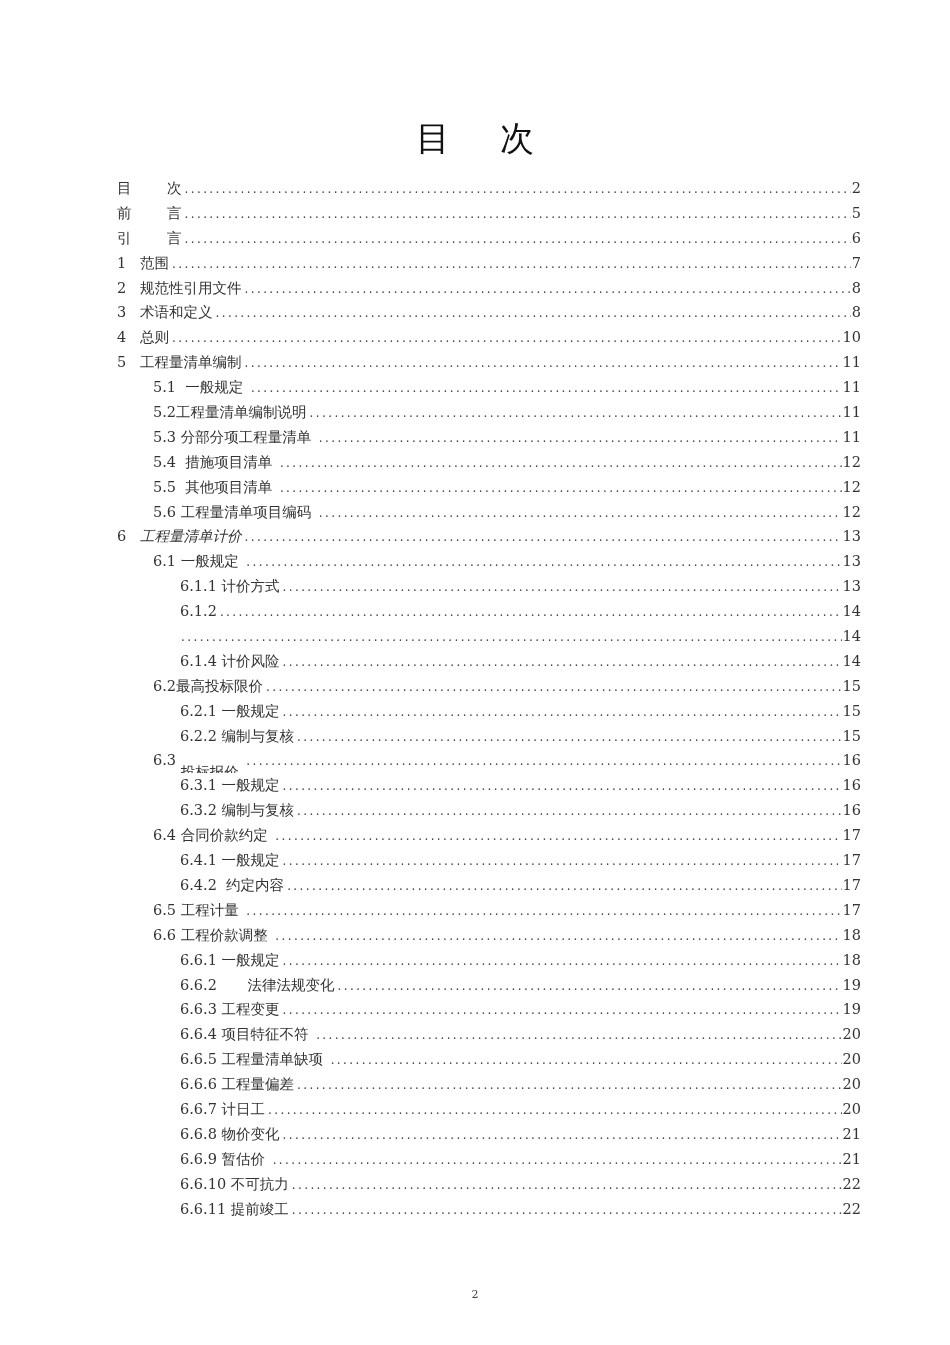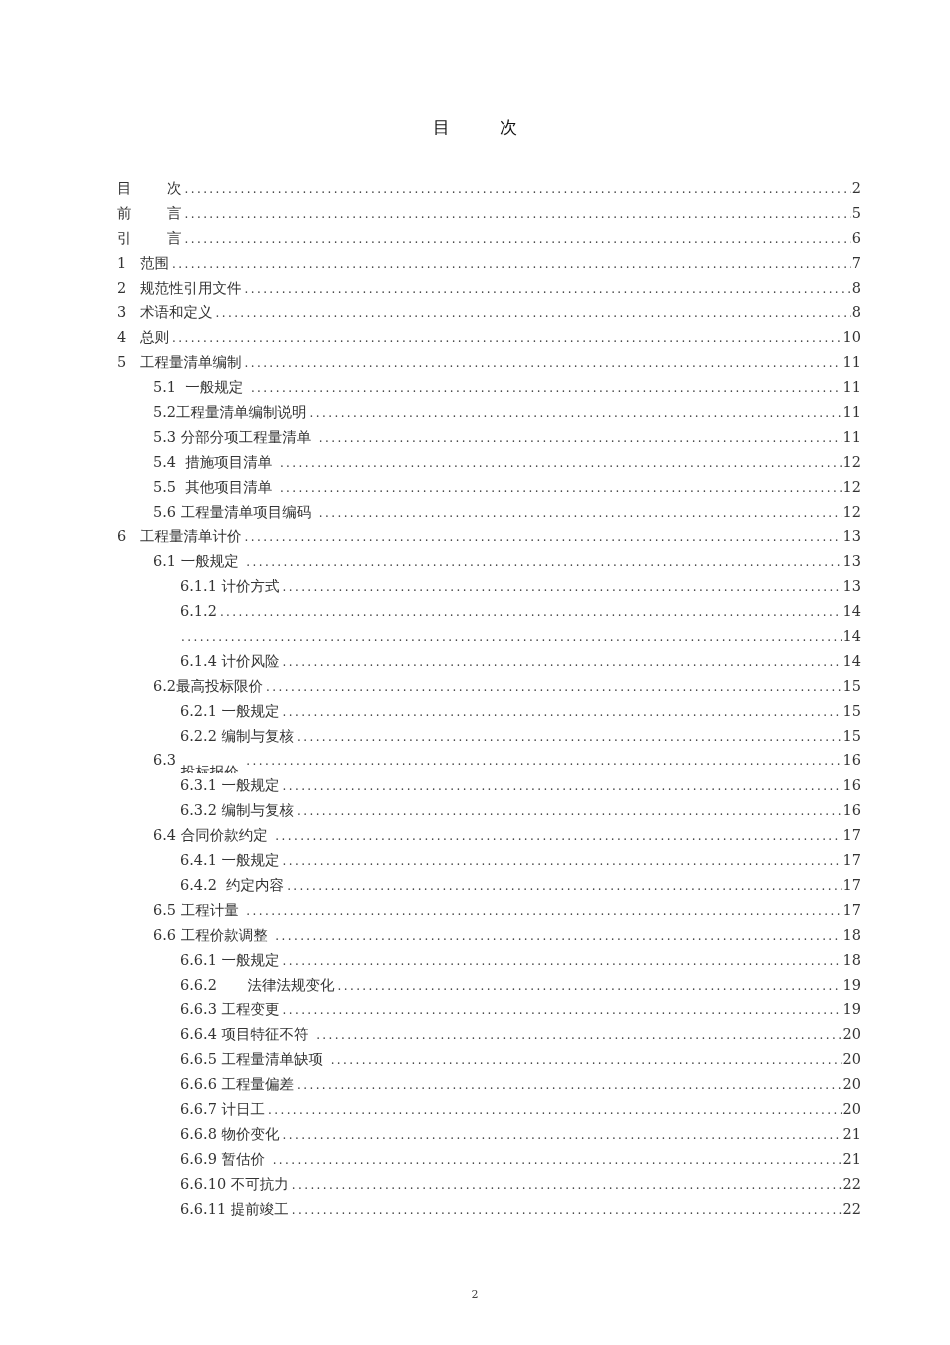--- a/index.html
+++ b/index.html
@@ -1,20 +1,20 @@
 <!DOCTYPE html>
 <html><head>
   <meta charset="utf-8">
   <style>
     html, body { margin: 0; padding: 0; background: #ffffff; }
     body { width: 950px; height: 1345px; position: relative; overflow: hidden;
            font-family: "DejaVu Serif", "Liberation Serif", serif; color: #222; }
     .title { position: absolute; top: 116px; left: 0; width: 950px; text-align: center;
              font-family: "DejaVu Sans", "Liberation Sans", sans-serif;
-             font-size: 17px; font-weight: 500; letter-spacing: 0; color: #111; }
+             font-size: 34px; font-weight: 500; letter-spacing: 0; color: #111; }
     .title span { display: inline-block; }
     .title .gap { width: 50px; }
     .toc { position: absolute; top: 176px; left: 117px; width: 744px; }
     .row { position: relative; height: 24.9px; line-height: 24.9px; font-size: 14.5px;
            display: flex; align-items: baseline; white-space: nowrap; color: #333; }
     .row .label { display: inline-flex; background: #fff; padding-right: 2px; }
     .row .num { display: inline-block; }
     .row .num.l0 { width: 23px; }
     .row .text { display: inline-block; }
     .row .leader { flex: 1; overflow: hidden; margin: 0 1px; color: #444;
@@ -144,21 +144,21 @@
       <span class="label">
         <span class="num">5.6</span>
         <span class="text" style="white-space: pre;"> 工程量清单项目编码 </span>
       </span>
       <span class="leader"></span>
       <span class="page">12</span>
     </div>
     <div class="row lvl1">
       <span class="label">
         <span class="num l0">6</span>
-        <span class="text" style="white-space: pre;">工程量清单计价</span>
+        <span class="text" style="white-space: pre; font-style: italic;">工程量清单计价</span>
       </span>
       <span class="leader"></span>
       <span class="page">13</span>
     </div>
     <div class="row lvl2">
       <span class="label">
         <span class="num">6.1</span>
         <span class="text" style="white-space: pre;"> 一般规定 </span>
       </span>
       <span class="leader"></span>

